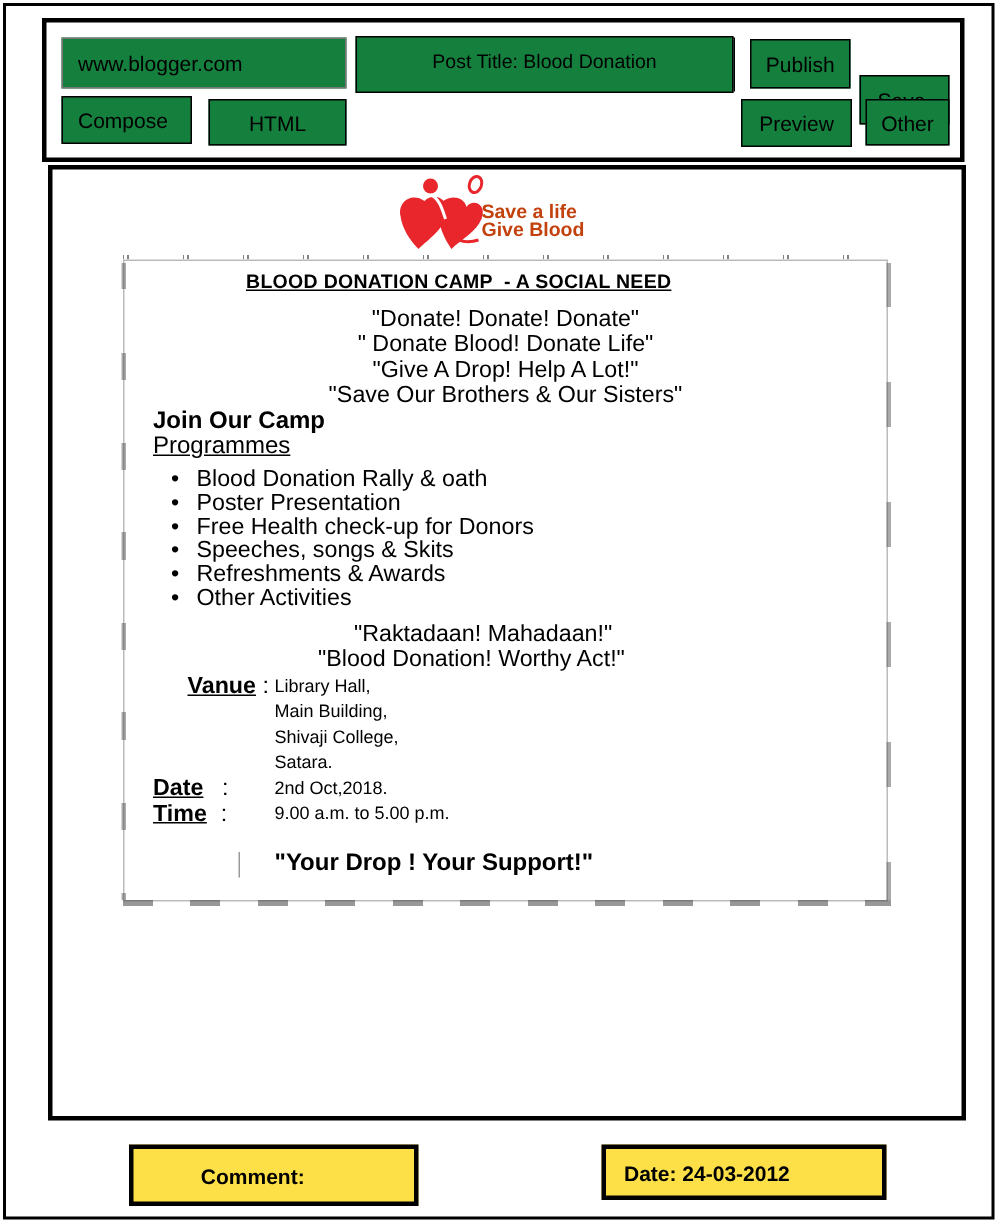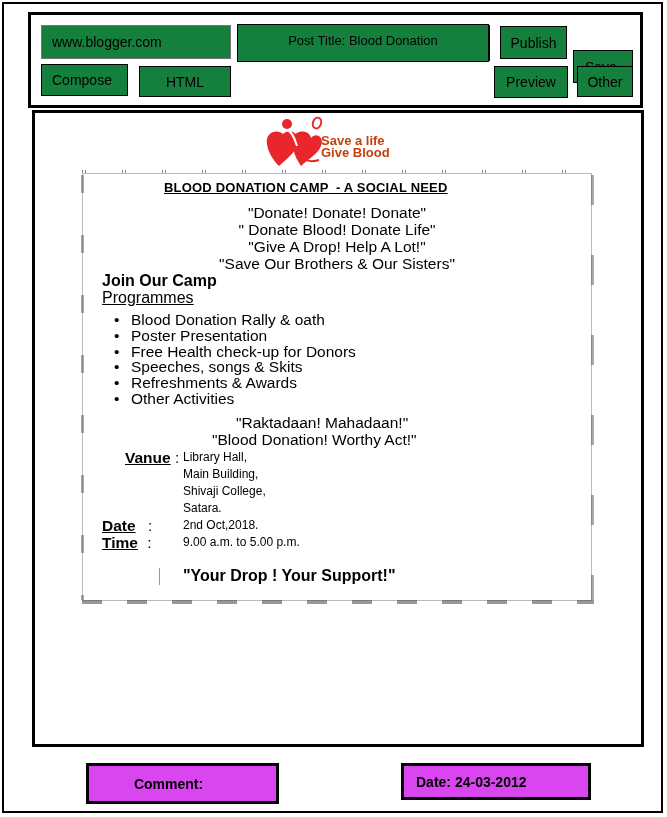--- a/index.html
+++ b/index.html
@@ -68,21 +68,21 @@
 
   .info { position: absolute; left: 102px; font-size: 15.5px; line-height: 17px; white-space: nowrap; }
   .info .lbl { font-weight: bold; text-decoration: underline; display: inline-block; }
   .addr { position: absolute; left: 183px; font-size: 12px; line-height: 17px; white-space: nowrap; }
 
   .footer-slogan { position: absolute; left: 183px; top: 567px; font-size: 16px; font-weight: bold; white-space: nowrap; }
   .cursor-line { position: absolute; left: 159px; top: 568px; width: 1px; height: 17px; background: #999; }
 
   
   .bbox { position: absolute; box-sizing: border-box; border: 3px solid #000; font-size: 14px;
-          font-weight: bold; display: flex; align-items: center; background:#d946ef; }
+          font-weight: bold; display: flex; align-items: center; background:#fde047; }
   .comment { left: 86px; top: 763px; width: 193px; height: 41px; justify-content: center; padding-right: 28px; }
   .datebox { left: 401px; top: 763px; width: 190px; height: 37px; padding-left: 12px; }
 </style>
 </head>
 <body>
 
 <div class="outer"></div>
 
 <div class="toolbar"></div>
 

